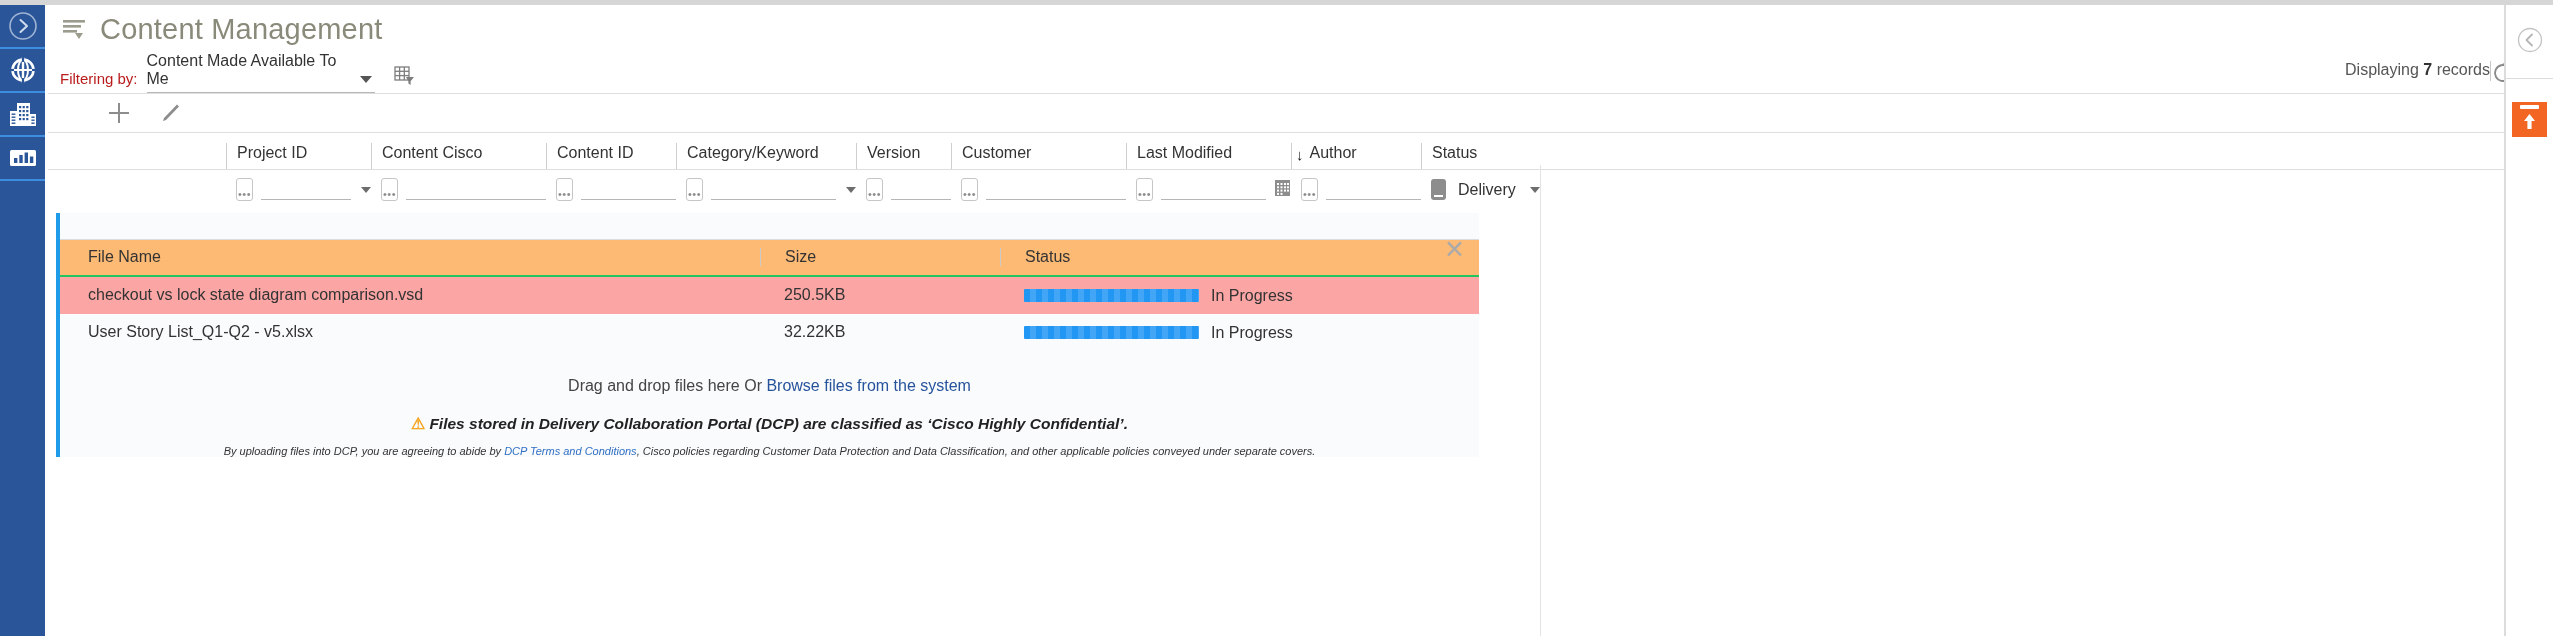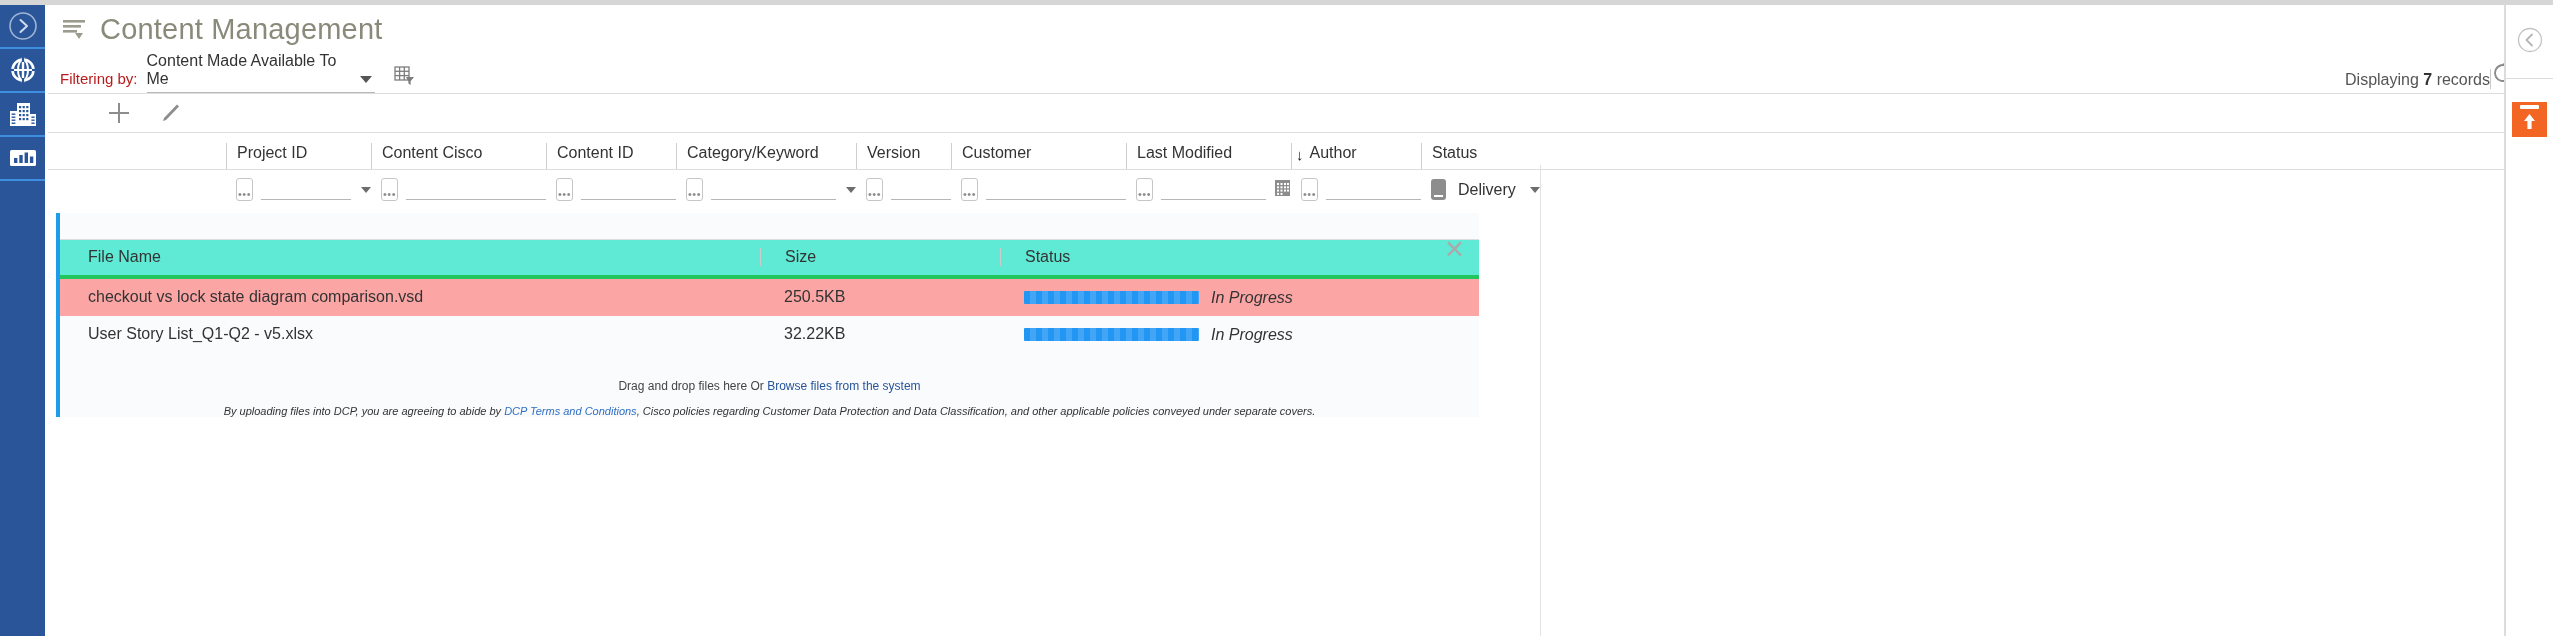--- a/index.html
+++ b/index.html
@@ -59,21 +59,21 @@
     display:flex;align-items:flex-end;justify-content:space-between;
     padding-bottom:4px;
   }
   .filter-value{font-size:16px;color:#333;}
   .caret{
     width:0;height:0;border-left:6px solid transparent;border-right:6px solid transparent;
     border-top:7px solid #555;margin-bottom:5px;margin-right:3px;
   }
   .filter-grid-icon{margin-left:18px;padding-bottom:3px;}
   .filter-right{
-    margin-left:auto;display:flex;align-items:flex-end;padding-bottom:4px;
+    margin-left:auto;display:flex;align-items:flex-start;padding-bottom:4px;
   }
   .records-text{font-size:16px;color:#555;}
   .records-text b{color:#333;font-weight:bold;}
   .vsep{width:1px;height:20px;background:#c9c9c9;}
 
   .hr{height:1px;background:#dedede;width:100%;}
 
   
   .actionbar{height:38px;display:flex;align-items:center;padding-left:58px;gap:26px;}
   .act-btn{display:flex;align-items:center;justify-content:center;cursor:pointer;}
@@ -121,46 +121,46 @@
   .upload-panel{
     position:relative;margin-top:4px;margin-left:8px;
     width:1423px;background:#fafbfc;
     border-left:4px solid #1e9be9;
     box-sizing:border-box;
   }
   .upl-pad{height:26px;}
   .file-table{width:100%;border-collapse:collapse;}
   .file-table th{
     text-align:left;font-weight:normal;font-size:16px;color:#333;
-    padding:8px 0 9px 0;border-top:1px solid #dcdcdc;border-bottom:4px solid #22c55e;
-    background:#5eead4;
+    padding:8px 0 9px 0;border-top:1px solid #dcdcdc;border-bottom:2px solid #22c55e;
+    background:#fdba74;
   }
   .file-table th .cellpad{padding-left:24px;border-left:1px solid #cbcbcb;display:block;}
   .file-table th.c1 .cellpad{border-left:none;padding-left:28px;}
   .file-table td{
     font-size:16px;color:#333;padding:9px 0;background:#fafbfc;
   }
   .file-table tr.alt td{background:#fca5a5;}
   .file-table td.c1{padding-left:28px;}
   .file-table td.c2{padding-left:24px;}
-  .file-table td.c3{padding-left:24px;font-style:italic;}
+  .file-table td.c3{padding-left:24px;}
   .cw1{width:700px;} .cw2{width:240px;} .cw3{width:auto;}
   .progress{
     display:inline-block;vertical-align:middle;width:175px;height:13px;
     background:
       repeating-linear-gradient(90deg,#2196f3 0px,#2196f3 6px,#42a5f5 6px,#42a5f5 12px);
     margin-right:12px;border-radius:1px;
   }
   .prog-text{vertical-align:middle;font-size:16px;color:#333;}
   .panel-close{
     position:absolute;right:14px;top:24px;font-size:25px;color:#aaa;
     cursor:pointer;line-height:1;font-weight:300;
   }
   .dragdrop{
-    text-align:center;font-size:12px;color:#444;padding:26px 0 0 0;
+    text-align:center;font-size:16px;color:#444;padding:26px 0 0 0;
   }
   .dragdrop a{color:#26539c;text-decoration:none;}
   .notice{
     text-align:center;padding-top:19px;font-size:15.5px;font-weight:bold;
     font-style:italic;color:#222;
   }
   .notice .warn{color:#f5a623;font-style:normal;margin-right:4px;font-size:16px;}
   .terms{
     text-align:center;padding-top:12px;font-size:11px;font-style:italic;color:#333;
   }
@@ -474,20 +474,23 @@
             <span class="progress"></span><span class="prog-text">In Progress</span>
           </td>
         </tr>
       </tbody>
     </table>
 
     <div class="dragdrop">
       <span>Drag and drop files here Or </span><a href="#">Browse files from the system</a>
     </div>
 
+    <div class="notice">
+      <span class="warn">⚠</span><span>Files stored in Delivery Collaboration Portal (DCP) are classified as ‘Cisco Highly Confidential’.</span>
+    </div>
 
     <div class="terms">
       <span>By uploading files into DCP, you are agreeing to abide by </span><a href="#">DCP Terms and Conditions</a><span>, Cisco policies regarding Customer Data Protection and Data Classification, and other applicable policies conveyed under separate covers.</span>
     </div>
   </div>
 
   <div class="vline-scroll"></div>
 </div>
 
 <div class="right-strip"></div>

